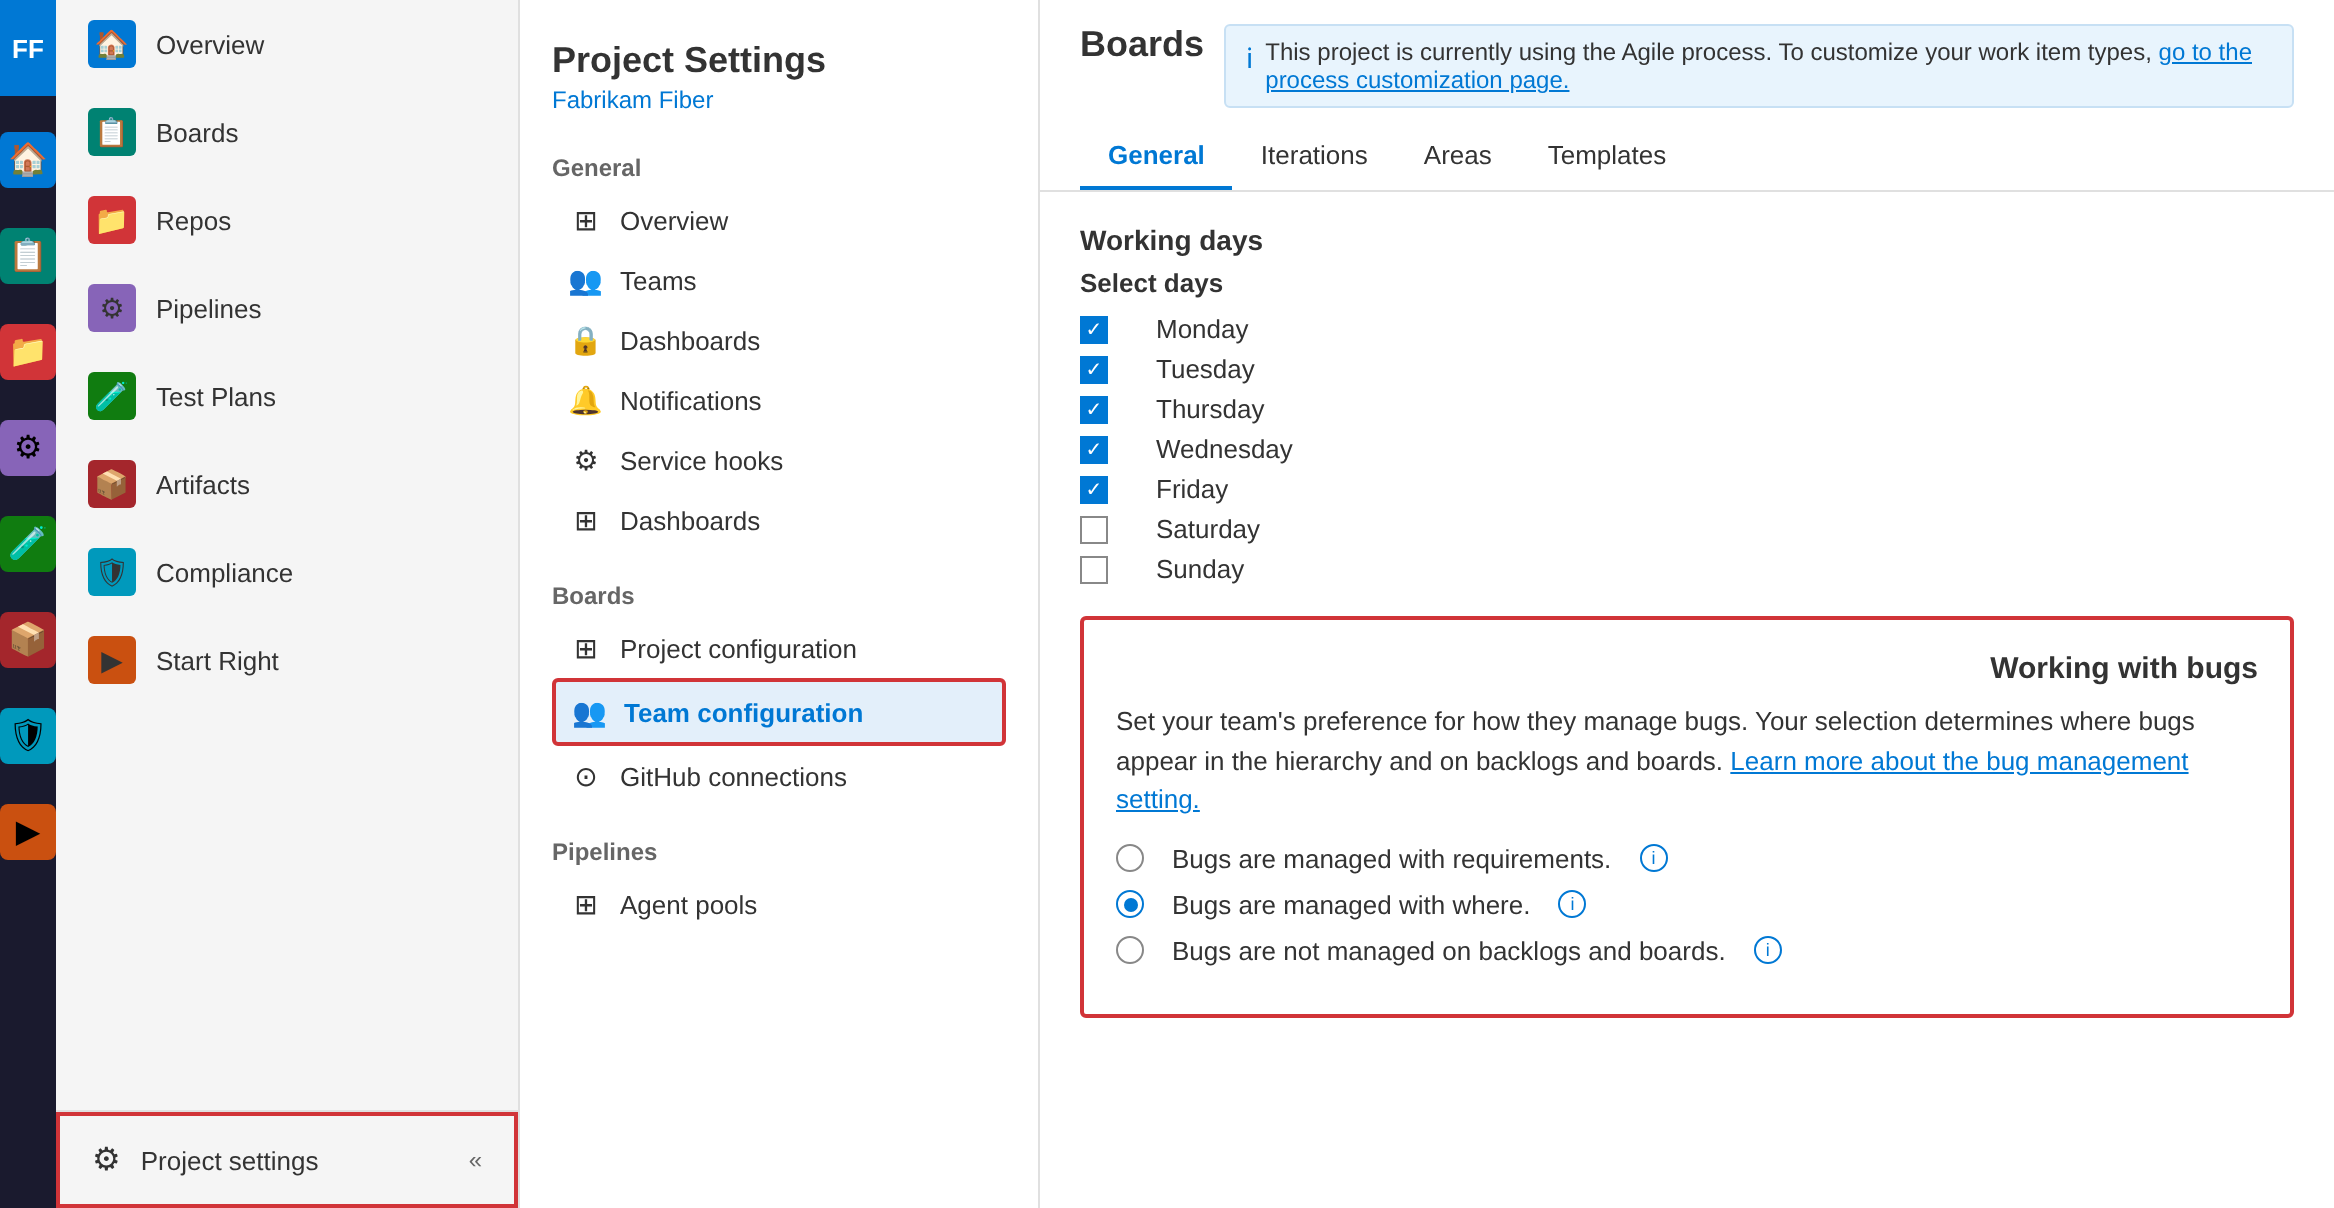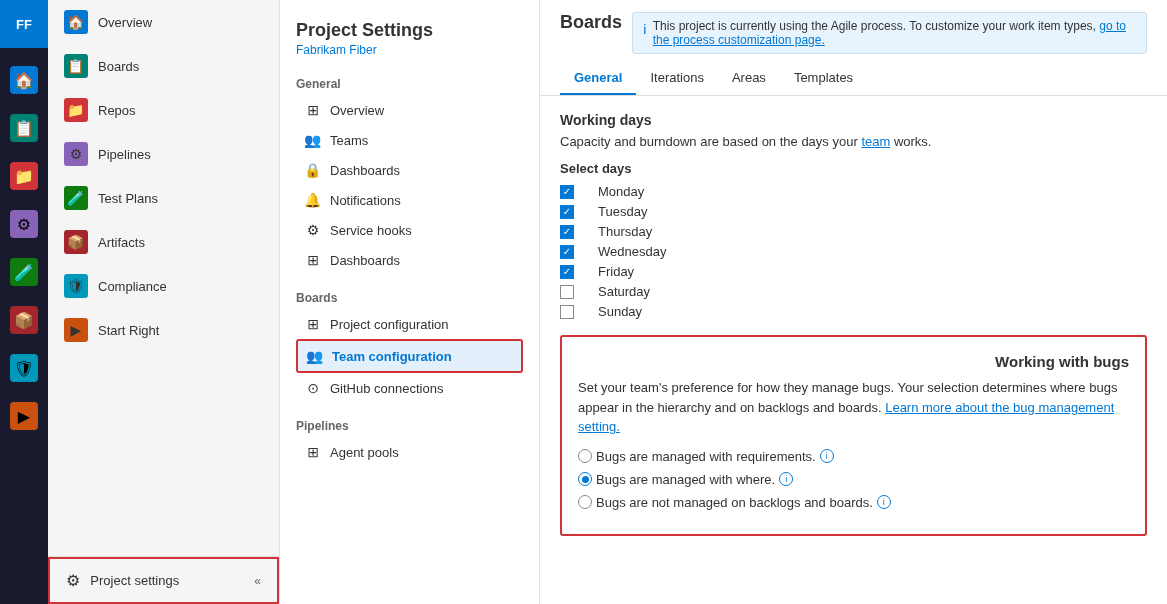--- a/index.html
+++ b/index.html
@@ -1,20 +1,20 @@
 <!DOCTYPE html>
 <html><head>
   <meta charset="utf-8">
   <style>
     * { box-sizing: border-box; margin: 0; padding: 0; }
     body { font-family: 'Segoe UI', Tahoma, Geneva, Verdana, sans-serif; font-size: 13px; display: flex; height: 604px; overflow: hidden; background: #fff; }
 
     
     .left-nav {
-      width: 48px;
+      width: 28px;
       background: #1a1a2e;
       display: flex;
       flex-direction: column;
       align-items: center;
       padding-top: 0;
       flex-shrink: 0;
     }
     .nav-logo {
       width: 48px;
       height: 48px;
@@ -287,21 +287,21 @@
     .bugs-desc {
       font-size: 13px;
       color: #333;
       margin-bottom: 12px;
       line-height: 1.5;
     }
     .bugs-link { color: #0078d4; text-decoration: underline; cursor: pointer; }
     .radio-row {
       display: flex;
       align-items: center;
-      gap: 4px;
+      gap: 14px;
       margin-bottom: 8px;
       font-size: 13px;
       color: #333;
     }
     .radio-circle {
       width: 14px;
       height: 14px;
       border-radius: 50%;
       border: 1.5px solid #888;
       display: flex;
@@ -491,27 +491,20 @@
       <div class="main-tab">Iterations</div>
       <div class="main-tab">Areas</div>
       <div class="main-tab">Templates</div>
     </div>
   </div>
 
   <div class="main-body">
 
     <div>
       <div class="section-title">Working days</div>
-      <div class="section-desc">
-        <span>Capacity and burndown are based on the days your</span>
-        <span> </span>
-        <a class="team-link">team</a>
-        <span> </span>
-        <span>works.</span>
-      </div>
       <div class="days-label">Select days</div>
 
       <div class="day-row">
         <div class="day-checkbox checked"></div>
         <span>Monday</span>
       </div>
       <div class="day-row">
         <div class="day-checkbox checked"></div>
         <span>Tuesday</span>
       </div>

